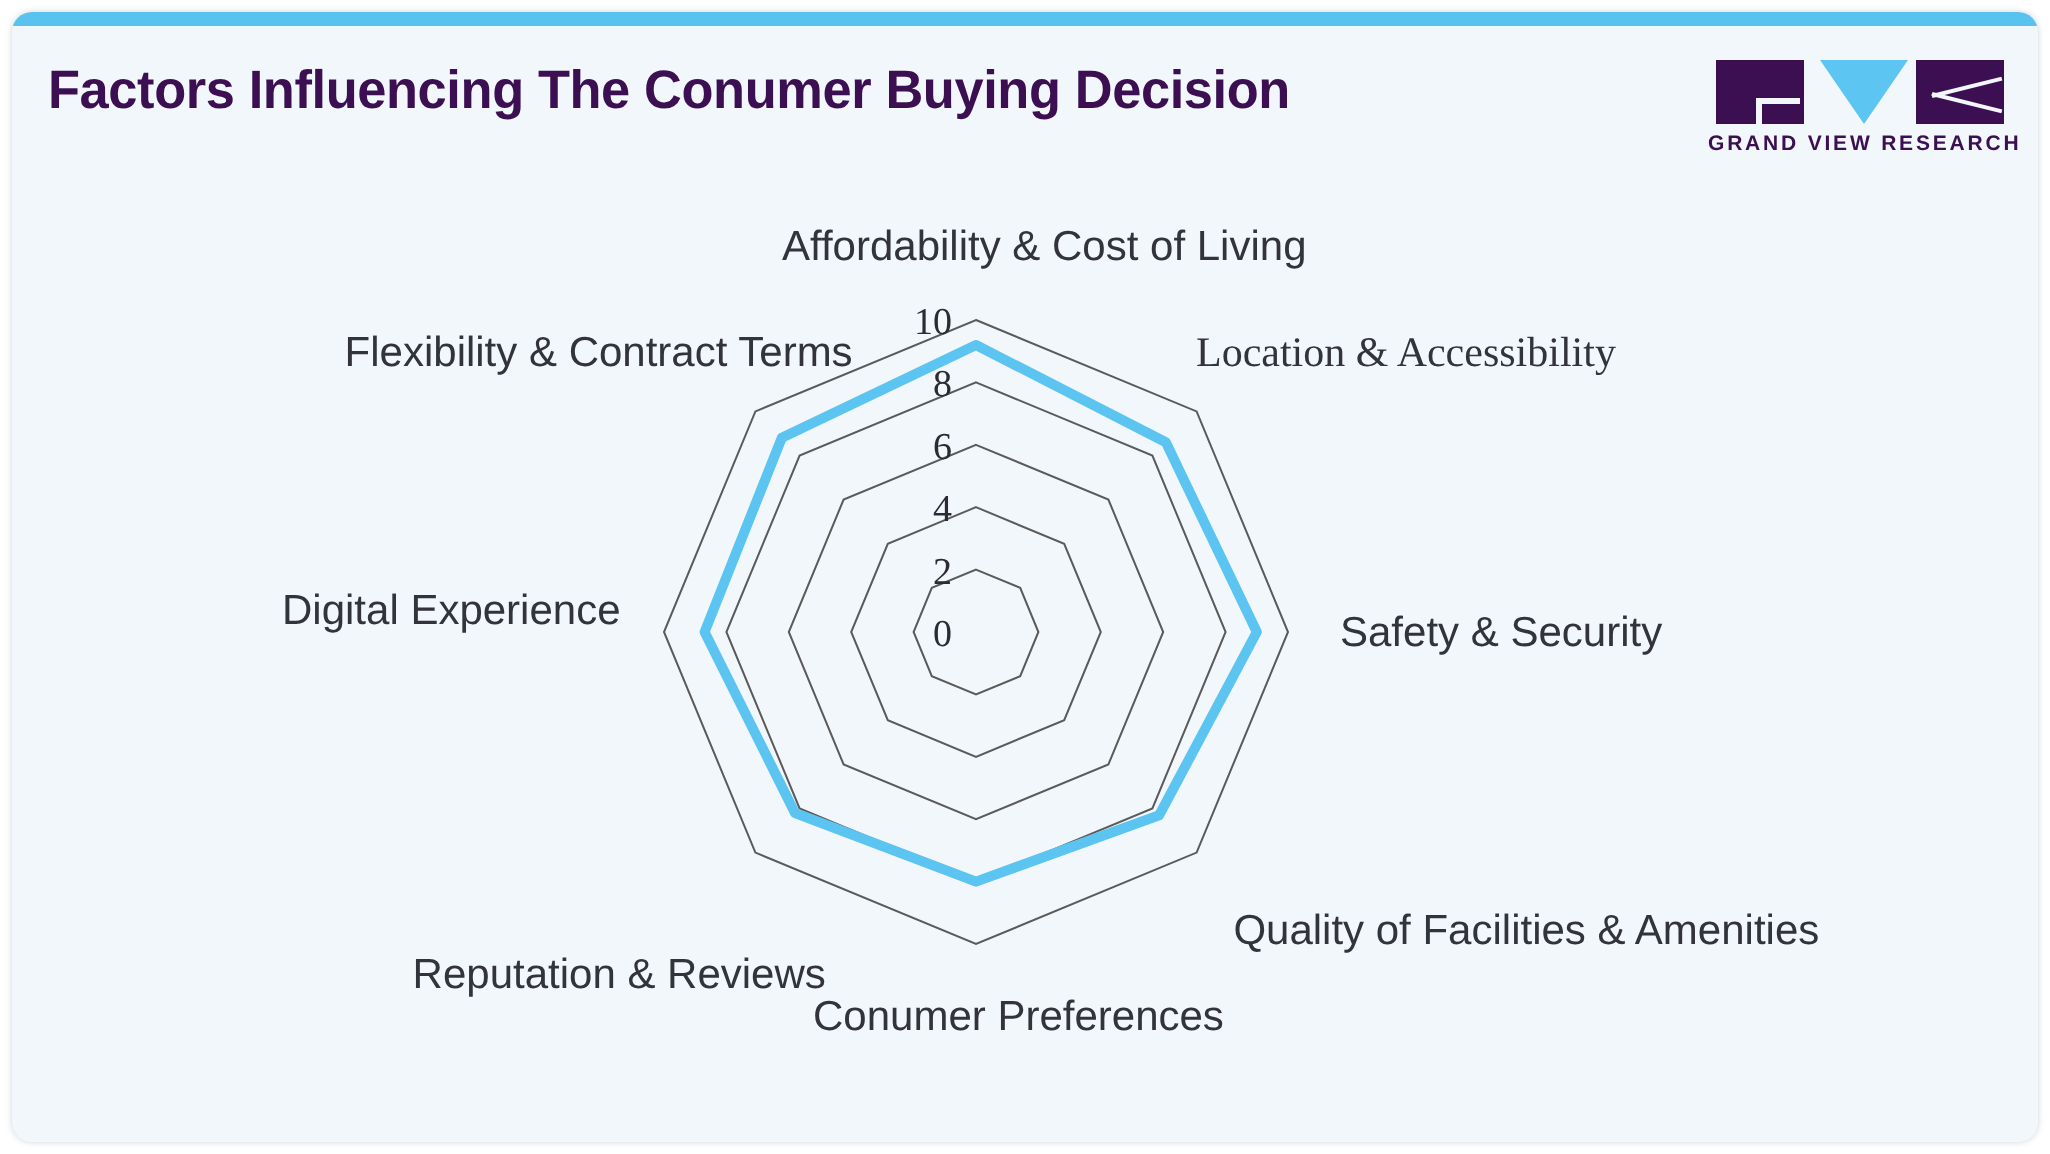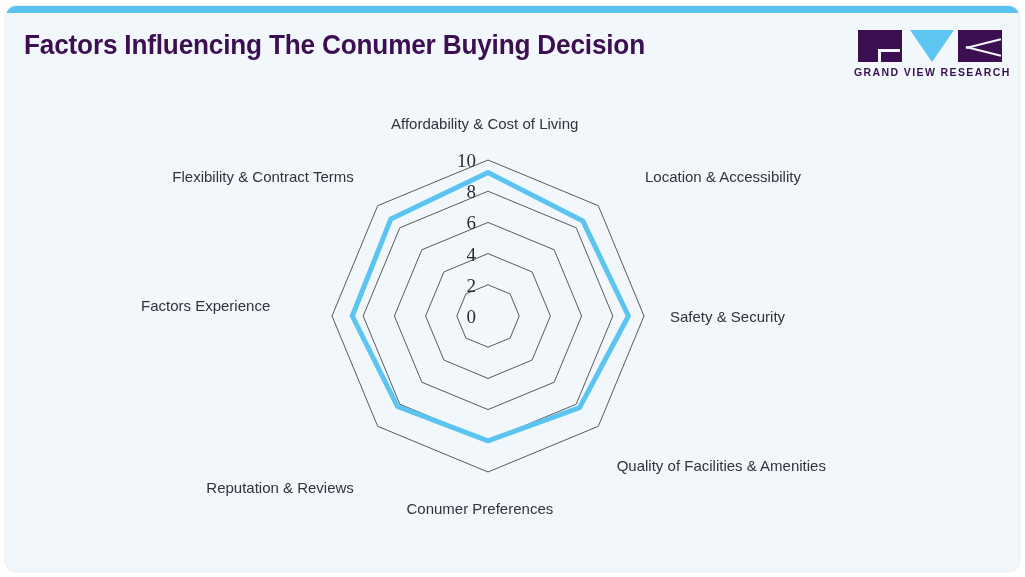--- a/index.html
+++ b/index.html
@@ -83,21 +83,21 @@
   .spoke{stroke:#5a5a5a;stroke-width:1;fill:none;}
   .series-line{fill:none;stroke:#5bc4f1;stroke-width:5;stroke-linejoin:round;stroke-linecap:round;}
   .tick-label{
     font-family:"Liberation Serif", serif;
     font-size:19px;
     fill:#2b2b33;
   }
   .axis-label{
     position:absolute;
     font-family:"Liberation Sans", sans-serif;
-    font-size:15px;
+    font-size:21px;
     color:#33333b;
     line-height:21px;
     white-space:pre;
   }
 </style>
 </head>
 <body>
 
 <div class="page">
   <div class="card">
@@ -145,24 +145,24 @@
             <text x="470" y="317" text-anchor="end" class="tick-label">0</text>
             <text x="470" y="285.8" text-anchor="end" class="tick-label">2</text>
             <text x="470" y="254.6" text-anchor="end" class="tick-label">4</text>
             <text x="470" y="223.4" text-anchor="end" class="tick-label">6</text>
             <text x="470" y="192.2" text-anchor="end" class="tick-label">8</text>
             <text x="470" y="161" text-anchor="end" class="tick-label">10</text>
           </g>
       </svg>
       <div id="label-group">
           <div class="axis-label" style="text-align: center; left: 385px; top: 107px;"><div>Affordability &amp; Cost of Living</div></div>
-          <div class="axis-label" style="text-align: center; left: 639px; top: 160.3px;"><div>Location &amp; Accessibility</div></div>
+          <div class="axis-label" style="text-align: center; left: 592px; top: 160.3px; font-family: Liberation Serif, serif;"><div>Location &amp; Accessibility</div></div>
           <div class="axis-label" style="text-align: left; left: 664px; top: 299.5px;"><div>Safety &amp; Security</div></div>
           <div class="axis-label" style="text-align: left; left: 610.7px; top: 438.7px; margin-top: 10px;"><div>Quality of Facilities &amp; Amenities</div></div>
           <div class="axis-label" style="text-align: center; left: 400.5px; top: 492px;"><div>Conumer Preferences</div></div>
           <div class="axis-label" style="text-align: left; left: 200.3px; top: 438.7px; margin-top: 32px;"><div>Reputation &amp; Reviews</div></div>
-          <div class="axis-label" style="text-align: right; left: 135px; top: 289px;"><div>Factors Experience</div></div>
+          <div class="axis-label" style="text-align: right; left: 135px; top: 289px;"><div>Digital Experience</div></div>
           <div class="axis-label" style="text-align: right; left: 166.3px; top: 160.3px;"><div>Flexibility &amp; Contract Terms</div></div>
         </div>
     </div>
 
   </div>
 </div>
 
 </body></html>

